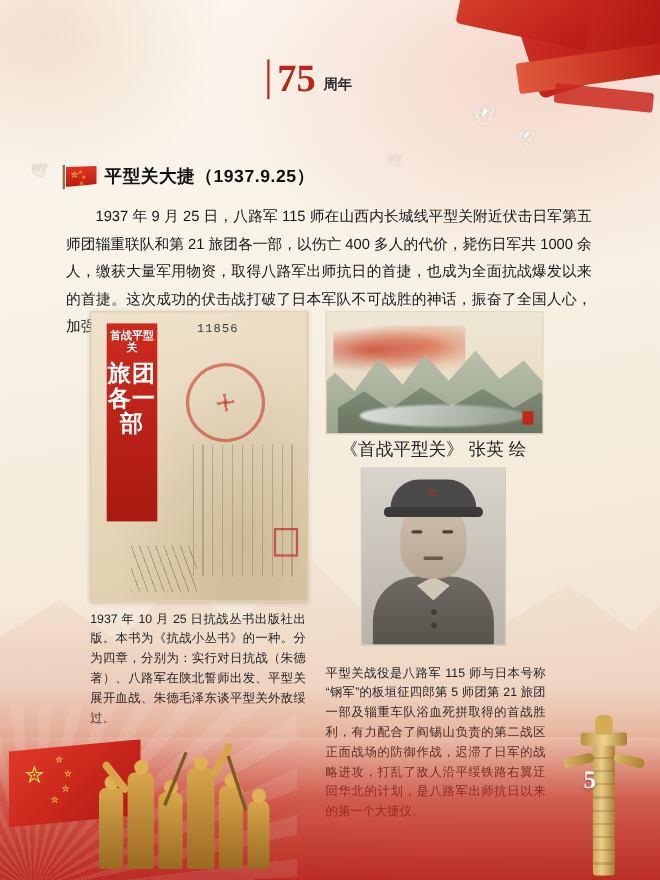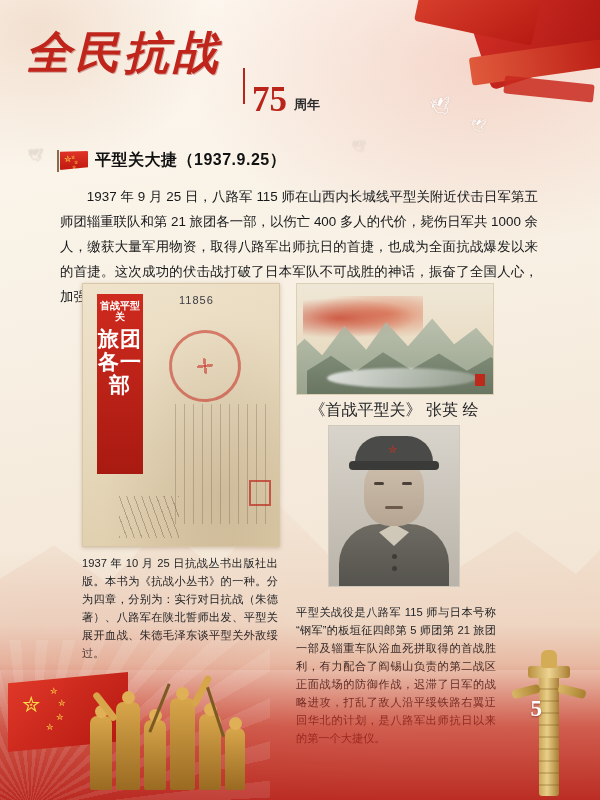--- a/index.html
+++ b/index.html
@@ -106,21 +106,20 @@
   }
   .anniv .bar {
     width: 2px; height: 36px; background: #b9251b;
   }
   .anniv .num {
     font-family: "Liberation Serif", serif;
     font-size: 35px;
     font-weight: bold;
     color: #b9251b;
     line-height: 36px;
-    margin-top: 28px;
   }
   .anniv .unit {
     font-size: 13px;
     font-weight: bold;
     color: #2b2b2b;
     align-self: flex-end;
     padding-bottom: 4px;
   }
 
   
@@ -216,21 +215,21 @@
   .book-img .redband .small {
     position: absolute;
     left: 0; top: 6px; width: 46px;
     font-size: 10px;
     line-height: 11px;
     letter-spacing: 0;
   }
   .book-img .serial {
     position: absolute;
     left: 96px; top: 10px;
-    font-family: Liberation Sans, sans-serif;
+    font-family: Liberation Mono, monospace;
     font-size: 11px;
     color: #3b3b45;
     letter-spacing: 1px;
   }
   .book-img .stamp {
     position: absolute;
     left: 86px; top: 46px;
     width: 66px; height: 66px;
     border: 3px solid rgba(196,42,32,.55);
     border-radius: 50%;
@@ -522,21 +521,20 @@
       <i class="r4"></i>
   </div>
 
   <span class="dove d1">🕊</span>
   <span class="dove d2">🕊</span>
   <span class="dove d3">🕊</span>
   <span class="dove d4">🕊</span>
 
   <div class="header">
     <div class="brush-title">
-      <span class="l1">全民抗战</span>
     </div>
 
     <div class="anniv">
       <div class="bar"></div>
       <div class="num">75</div>
       <div class="unit">周年</div>
     </div>
   </div>
 
   <div class="card">

